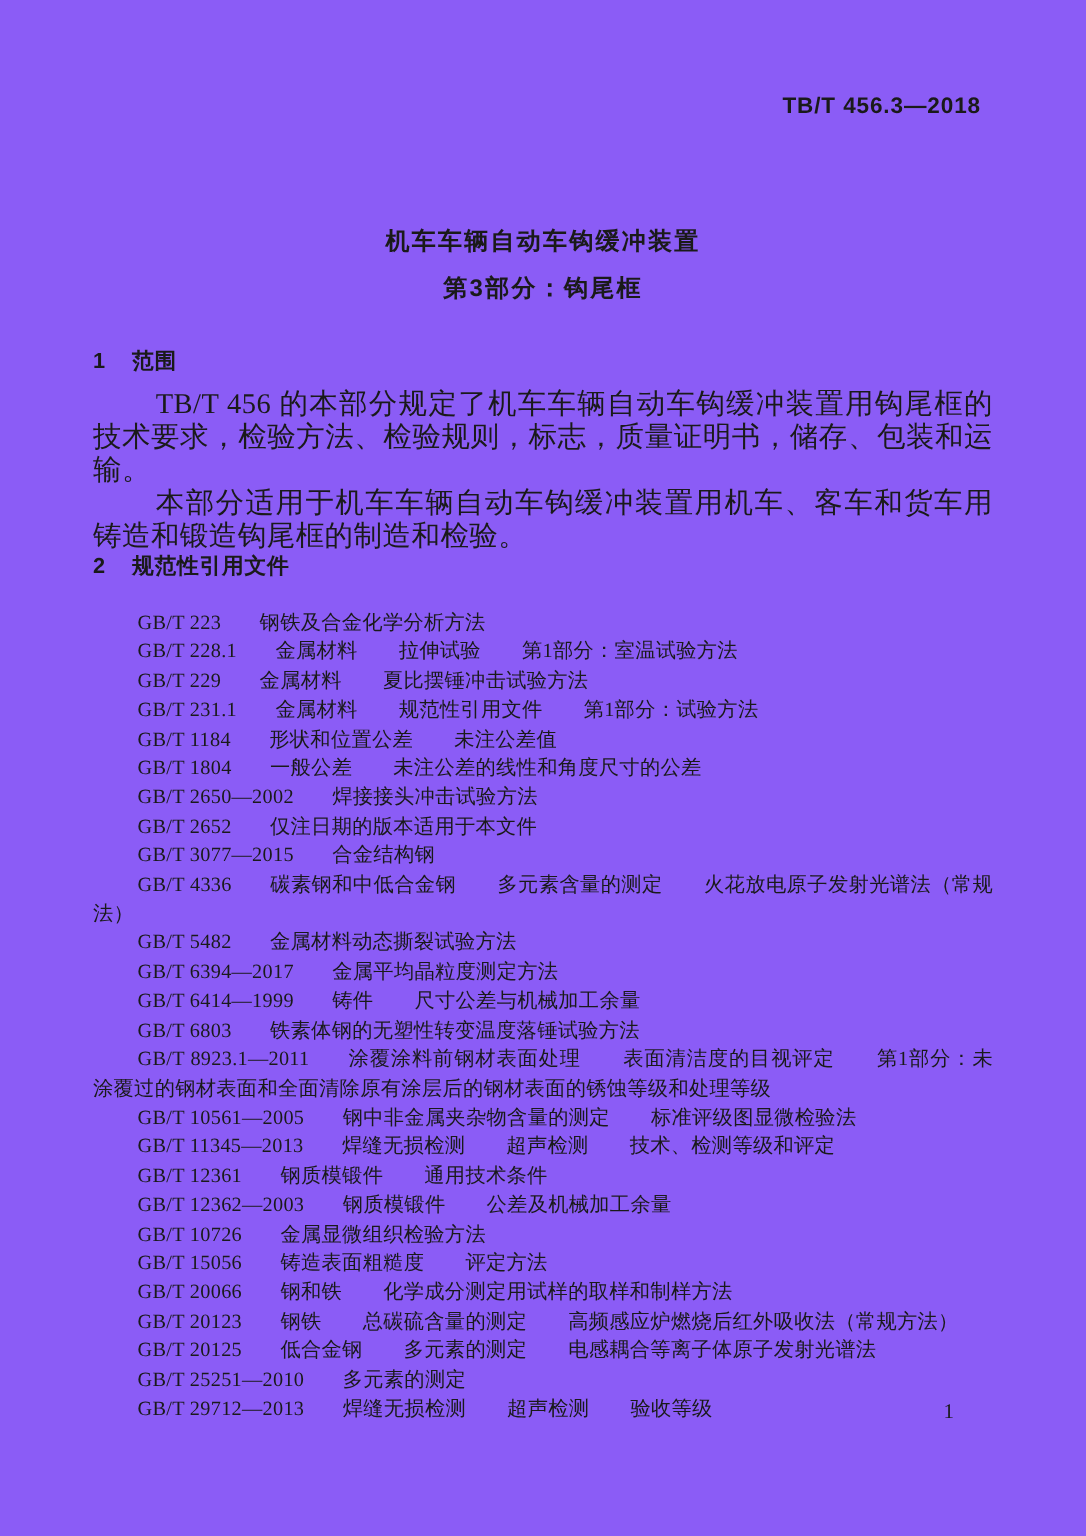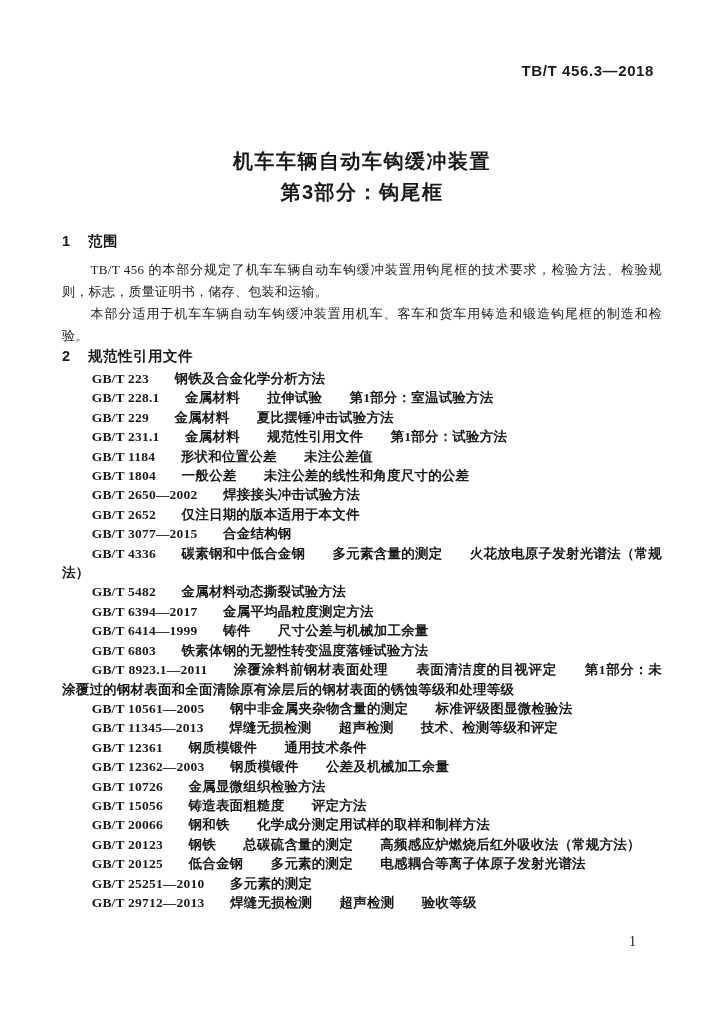--- a/index.html
+++ b/index.html
@@ -1,20 +1,20 @@
 <!DOCTYPE html>
 <html lang="zh"><head>
 <meta charset="utf-8">
 <style>
   html, body { margin: 0; padding: 0; background: #e8e8e8; }
   .page {
     width: 724px;
     height: 1024px;
     margin: 0 auto;
-    background: #ffffff;
+    background: #8b5cf6;
     color: #1a1a1a;
     position: relative;
     box-sizing: border-box;
     padding: 0 62px;
     overflow: hidden;
     font-family: "Liberation Serif", serif;
   }
   .doc-code {
     margin-top: 62px;
     text-align: right;
@@ -23,45 +23,45 @@
     font-size: 15px;
     line-height: 18px;
     letter-spacing: 0.6px;
     padding-right: 8px;
   }
   .doc-title {
     margin-top: 66px;
     text-align: center;
     font-family: "Liberation Sans", sans-serif;
     font-weight: 700;
-    font-size: 20px;
+    font-size: 16px;
     line-height: 31px;
     letter-spacing: 1.5px;
   }
   .sec-heading {
     font-family: "Liberation Sans", sans-serif;
     font-weight: 700;
     font-size: 14.5px;
     line-height: 19px;
     letter-spacing: 0.5px;
   }
   .heading-scope { margin-top: 24px; }
   .heading-refs  { margin-top: 0; }
   .num-gap { display: inline-block; width: 1.2em; }
   .para {
-    font-size: 13px;
+    font-size: 19px;
     line-height: 22px;
     text-indent: 2.2em;
     text-align: justify;
     letter-spacing: 0.3px;
     margin: 0;
   }
   .para-first  { margin-top: 8px; }
   .para-intro  { margin-top: 7px; }
-  .ref-list { margin-top: 3px; font-weight: bold; }
+  .ref-list { margin-top: 17px; }
   .ref-item {
     font-size: 13.5px;
     line-height: 19.4px;
     text-indent: 2.2em;
     text-align: justify;
     letter-spacing: 0.2px;
   }
   .ref-gap { display: inline-block; width: 1.9em; }
   .page-num {
     position: absolute;

